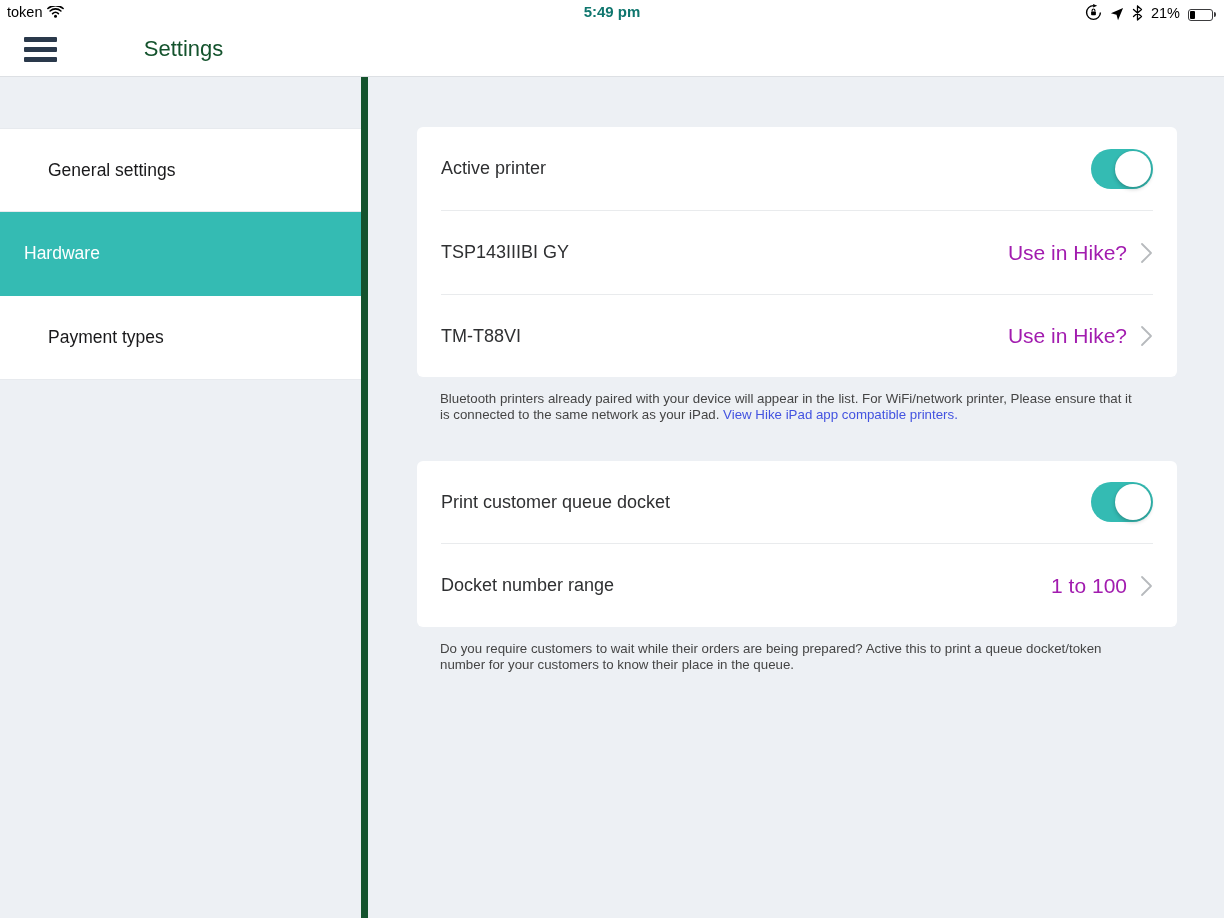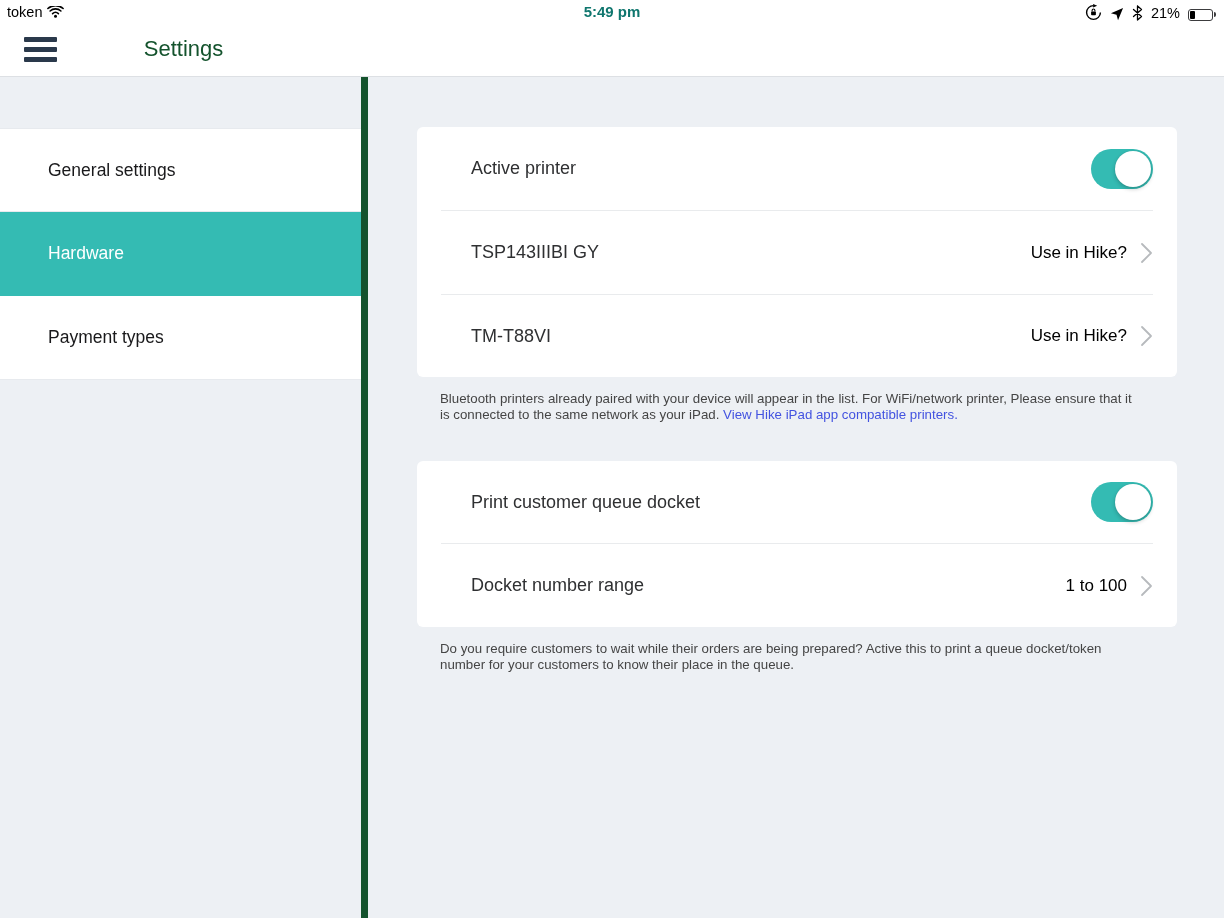--- a/index.html
+++ b/index.html
@@ -59,40 +59,40 @@
     border-right:7px solid #14532d;
   }
   .side-menu { margin-top:51px; }
   .side-item {
     height:84px; display:flex; align-items:center; padding-left:48px;
     background:#ffffff; border-bottom:1px solid #e7eaee;
     font-size:17.5px; color:#19191b; cursor:pointer;
   }
   .side-item:first-child { border-top:1px solid #e7eaee; }
   .side-item.selected {
-    background:#34bbb3; color:#ffffff; border-color:#34bbb3;
+    background:#34bbb3; color:#ffffff; border-color:#34bbb3;padding-left:24px;
   }
 
   
   .main {
     position:absolute; left:368px; top:77px; right:0; bottom:0;
     padding:0 47px 0 49px;
   }
   .card {
     background:#ffffff; border-radius:6px;
   }
   .card-1 { margin-top:50px; }
   .card-2 { margin-top:39px; }
   .row {
-    height:83px; display:flex; align-items:center; padding:0 24px;margin-left:30px;
+    height:83px; display:flex; align-items:center; padding:0 24px;
   }
   .row.short { height:82px; }
   .row-label { font-size:18px; color:#2f3032; }
   .row-right { margin-left:auto; display:flex; align-items:center; gap:13px; }
-  .muted { font-size:17px; color:#000000; }
+  .muted { font-size:21px; color:#a21caf; }
   .divider { height:1px; background:#e9ebed; margin:0 24px; }
 
   .toggle {
     width:62px; height:40px; border-radius:20px; position:relative; cursor:pointer;
     background:#34bbb3;
   }
   .toggle .knob {
     position:absolute; top:2px; right:2px; width:36px; height:36px;
     background:#ffffff; border-radius:50%;
     box-shadow:0 2px 4px rgba(0,0,0,0.22), 0 0 1px rgba(0,0,0,0.15);

